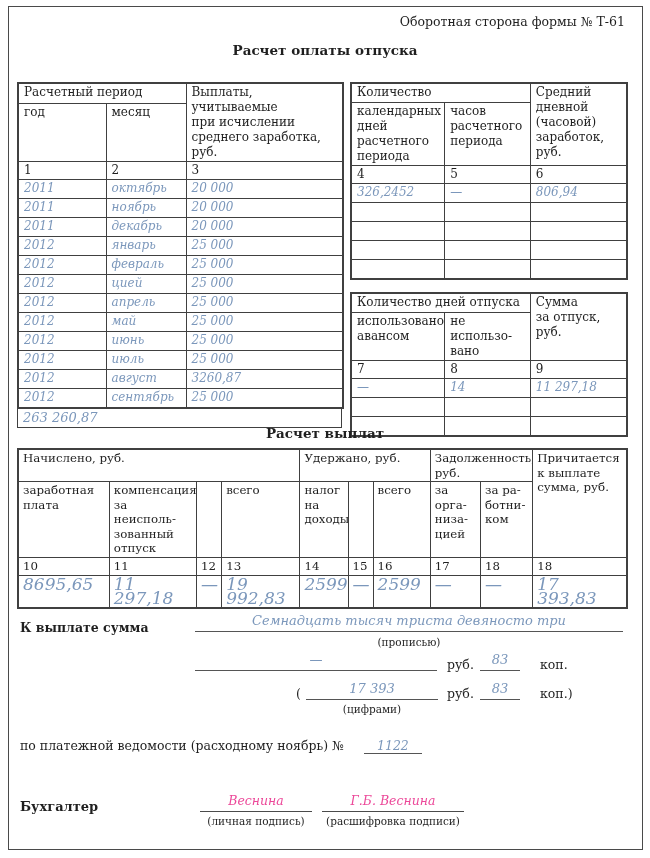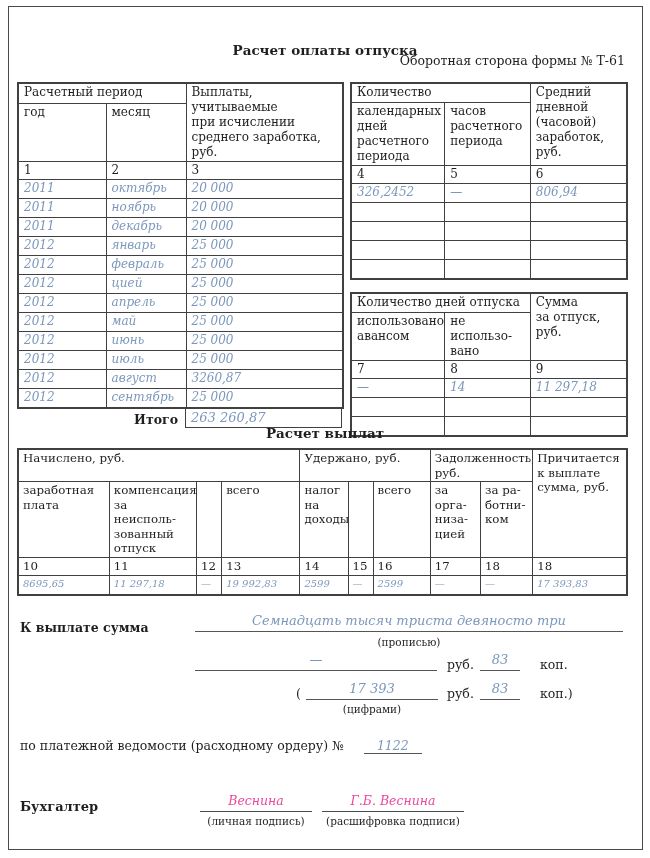--- a/index.html
+++ b/index.html
@@ -4,21 +4,21 @@
 <style>
   html,body { margin:0; padding:0; background:#fff; }
   .page {
     position:relative; width:650px; height:858px; background:#fff;
     font-family:"DejaVu Serif", serif; color:#1f1f1f; overflow:hidden;
   }
   .border-frame {
     position:absolute; left:8px; top:6px; width:633px; height:842px;
     border:1px solid #4a4a4a; pointer-events:none;
   }
-  .corner-note { position:absolute; top:14px; right:25px; font-size:12.5px;margin-top:39px; }
+  .corner-note { position:absolute; top:14px; right:25px; font-size:12.5px; }
   .main-title { position:absolute; top:42px; left:0; width:650px; text-align:center; font-weight:bold; font-size:13.5px; }
   .payout-title { position:absolute; top:425px; left:0; width:650px; text-align:center; font-weight:bold; font-size:13.5px; }
 
   .left-block  { position:absolute; left:17px;  top:82px; width:325px; }
   .right-block { position:absolute; left:350px; top:82px; width:278px; }
 
   table.tbl { border-collapse:collapse; table-layout:fixed; width:100%; border:2px solid #404040; }
   table.tbl td {
     border:1px solid #404040; padding:1px 5px; vertical-align:top;
     font-size:12px; line-height:15px; white-space:pre-line; overflow:hidden;
@@ -35,21 +35,21 @@
   .itogo-label { width:168px; box-sizing:border-box; text-align:right; font-weight:bold; font-size:12.5px; padding:3px 7px 0 0; }
   .itogo-value {
     flex:1; box-sizing:border-box; border:1px solid #404040; border-top:none;
     padding:1px 5px 2px 5px; color:#7b97bb; font-style:italic; font-size:13px;
   }
 
   .vac-gap { height:12px; }
 
   table.payout { position:absolute; left:17px; top:448px; width:611px; }
   table.payout td { padding:1px 4px; font-size:11.8px; line-height:14.5px; }
-  table.payout td.data { font-size:10px;margin-top:44px; }
+  table.payout td.data { font-size:17px;margin-top:44px; }
 
   .payable { position:absolute; left:0; top:612px; width:515px; height:130px; font-size:12.5px;text-decoration:underline; }
   .payable .abs { position:absolute; }
   .fline { border-bottom:1.5px solid #555; text-align:center; height:19px;
            color:#7b97bb; font-style:italic; font-size:13px; box-sizing:border-box; }
   .hint { text-align:center; font-size:10.5px; }
 
   .order { position:absolute; left:20px; top:738px; font-size:12.5px; width:600px; }
   .u-blue {
     display:inline-block; border-bottom:1.2px solid #555; text-align:center;
@@ -151,21 +151,20 @@
         <td class="data">3260,87</td>
       </tr>
       <tr class="datarow">
         <td class="data">2012</td>
         <td class="data">сентябрь</td>
         <td class="data">25 000</td>
       </tr>
     </tbody>
       </table>
     <div class="itogo">
-      <div class="itogo-label">Итого</div>
       <div class="itogo-value">263 260,87</div>
     </div>
   </div>
 
   <div class="right-block">
     <table class="tbl">
       <colgroup>
           <col style="width:93px">
           <col style="width:85px">
           <col style="width:96px">
@@ -352,21 +351,21 @@
     <div class="abs" style="left:296px; top:74px;">(</div>
     <div class="abs fline" style="left:306px; width:132px; top:69px;">17 393</div>
     <div class="abs hint" style="left:306px; width:132px; top:91px;">(цифрами)</div>
     <div class="abs" style="left:447px; top:74px;">руб.</div>
     <div class="abs fline" style="left:480px; width:40px; top:69px;">83</div>
     <div class="abs" style="left:540px; top:74px;">коп.)</div>
   </div>
 
   <div class="order">
     <div>
-      <span>по платежной ведомости (расходному ордеру) №</span>
+      <span>по платежной ведомости (расходному ноябрь) №</span>
       <span class="u-blue" style="width:58px; margin-left:16px;">1122</span>
     </div>
   </div>
 
   <div class="sig-role">Бухгалтер</div>
   <div class="sig-line" style="left:200px; width:112px;">Веснина</div>
   <div class="sig-hint" style="left:200px; width:112px;">(личная подпись)</div>
   <div class="sig-line" style="left:322px; width:142px;">Г.Б. Веснина</div>
   <div class="sig-hint" style="left:322px; width:142px;">(расшифровка подписи)</div>
 </div>

